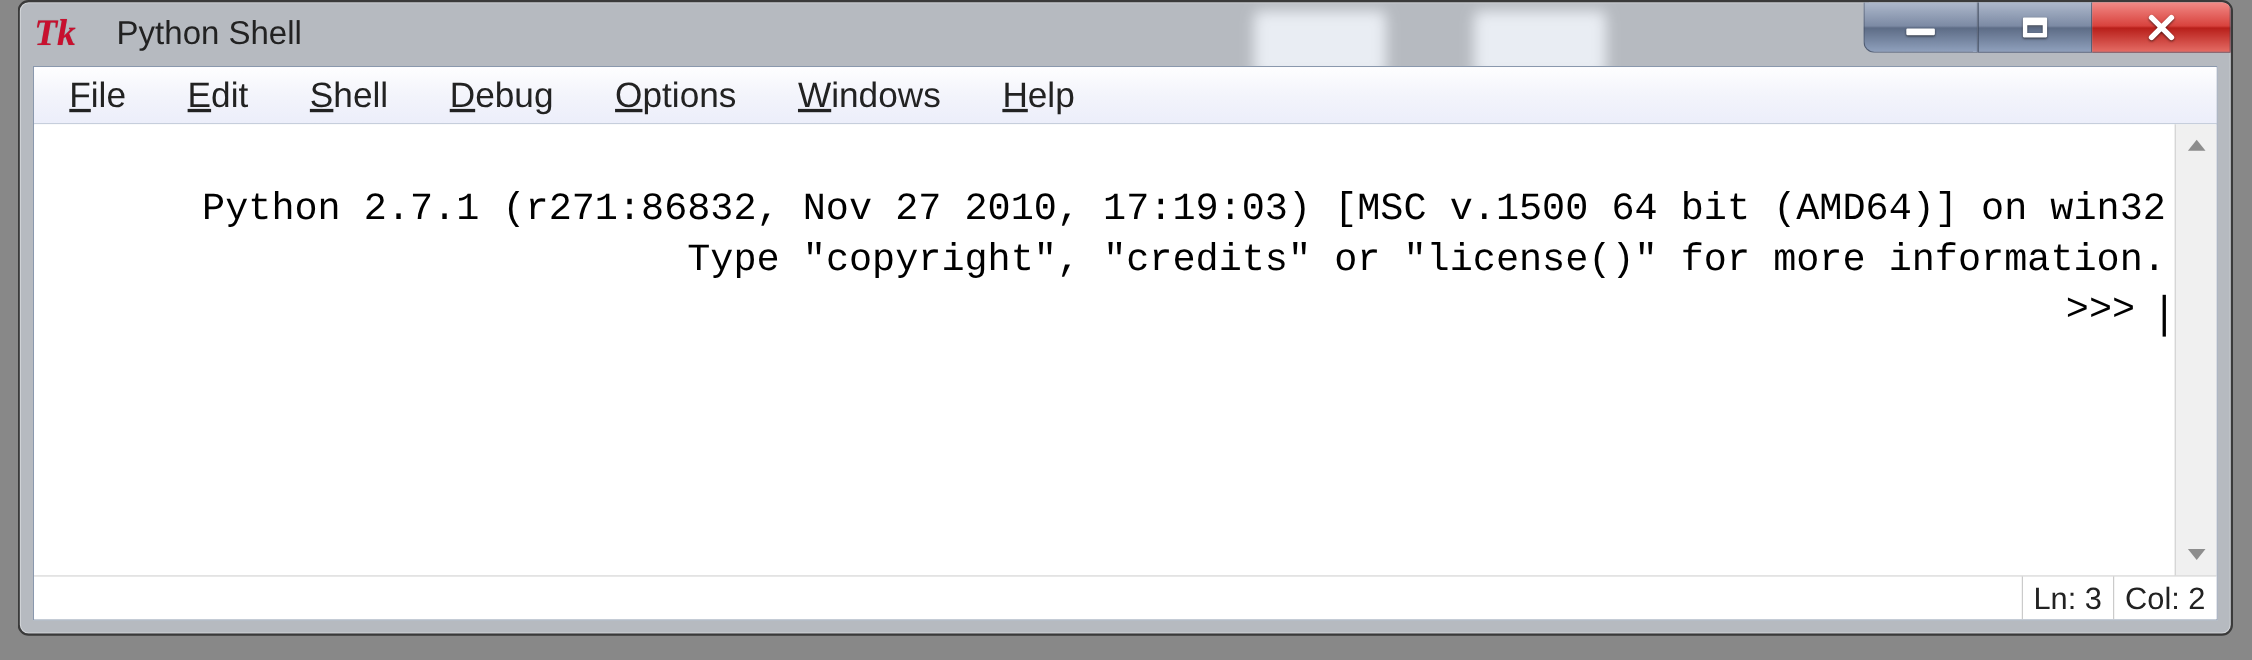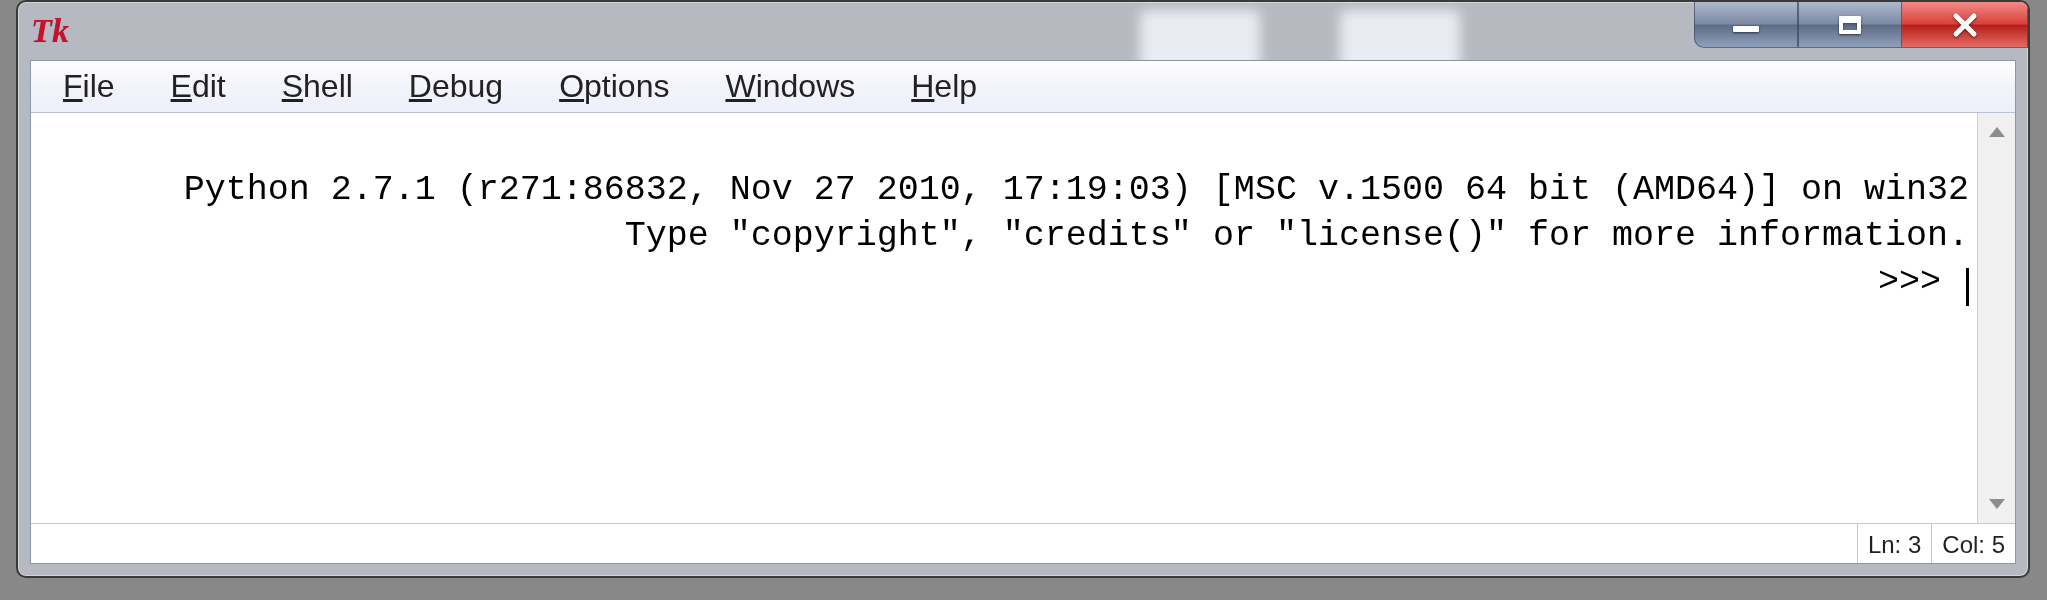--- a/index.html
+++ b/index.html
@@ -173,39 +173,40 @@
     .vscroll .arrow svg { width:20px; height:20px; }
     .vscroll .arrow svg path { fill:#8d8d8d; }
 
     
     .statusbar {
       height: 40px;
       background: #fff;
       border-top: 1px solid #c6c6c6;
       display:flex;
       justify-content:flex-end;
-      font-size: 24px;
+      font-size: 28px;
       color:#222;
     }
     .statusbar .cell {
       border-left: 1px solid #c6c6c6;
       padding: 3px 10px 0 10px;
       display:flex; align-items:center;
     }
   </style>
 </head>
 <body>
 
 <div class="bg-shape s1"></div>
 <div class="bg-shape s2"></div>
 
 <div class="window">
 
   <div class="titlebar">
     <div class="tk-icon">Tk</div>
+    <div class="title-text">Python Shell</div>
 
     <div class="caption-buttons">
       <div class="cap-btn min" title="minimize">
         <div class="cap-glyph dash"></div>
       </div>
       <div class="cap-btn max" title="maximize">
         <div class="cap-glyph square"></div>
       </div>
       <div class="cap-btn close" title="close">
         <svg class="cap-glyph" viewBox="0 0 28 28">
@@ -243,17 +244,17 @@
         <div class="arrow">
           <svg viewBox="0 0 20 20">
               <path d="M10 15 L18 5 L2 5 Z"></path>
             </svg>
         </div>
       </div>
     </div>
 
     <div class="statusbar">
       <div class="cell">Ln: 3</div>
-      <div class="cell">Col: 5</div>
+      <div class="cell">Col: 2</div>
     </div>
 
   </div>
 </div>
 
 </body></html>

